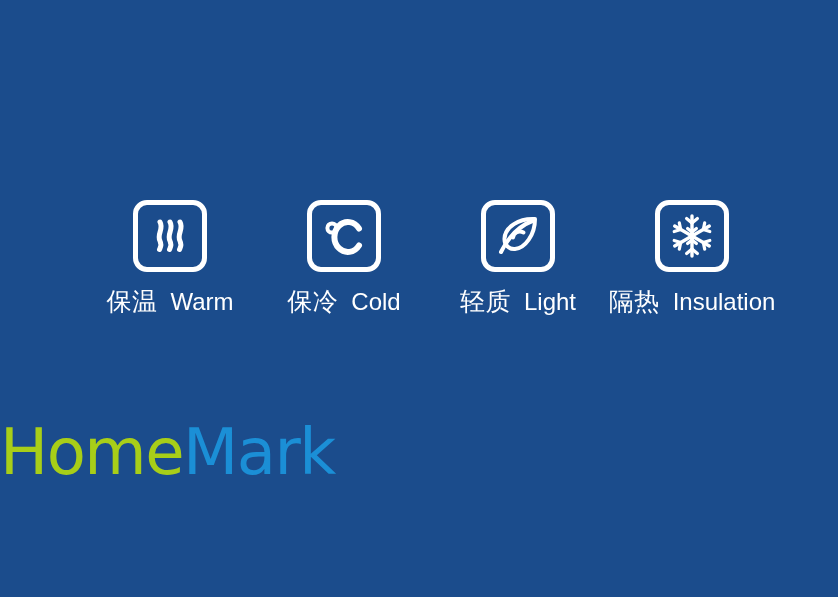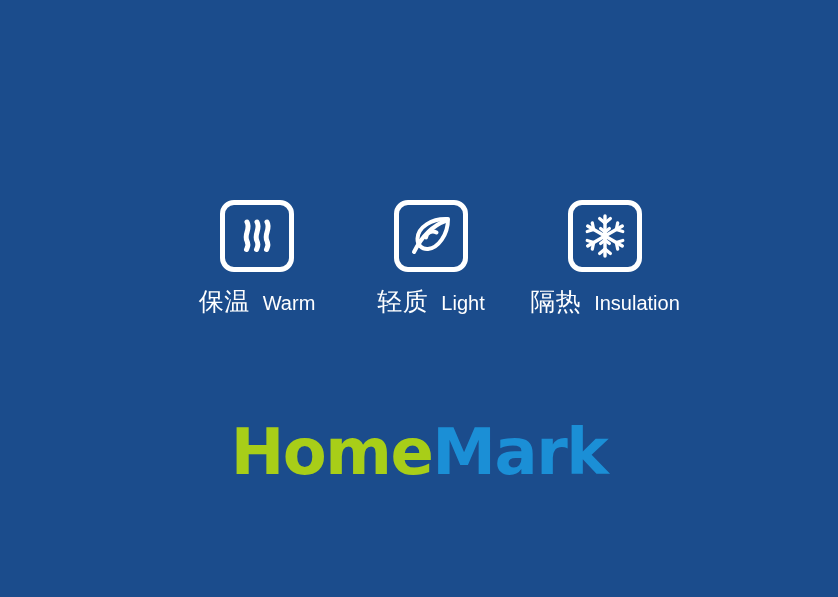--- a/index.html
+++ b/index.html
@@ -57,35 +57,35 @@
     align-items: baseline;
     justify-content: center;
   }
   .label-cn {
     font-size: 25px;
     letter-spacing: 0.5px;
     font-family: "DejaVu Sans", "Liberation Sans", sans-serif;
     line-height: 1;
   }
   .label-en {
-    font-size: 20px;
+    font-size: 24px;
     margin-left: 13px;
     line-height: 1;
     font-family: "Liberation Sans", "DejaVu Sans", sans-serif;
   }
 
   
   .logo {
     position: absolute;
     left: 0;
     top: 420px;
     width: 838px;
-    text-align: center;
+    text-align: left;
     font-size: 64px;
-    font-weight: bold;
+    font-weight: normal;
     letter-spacing: -1.5px;
     line-height: 1;
     font-family: "DejaVu Sans", "Liberation Sans", sans-serif;
   }
   .logo-part-1 { color: #a8ce18; }
   .logo-part-2 { color: #1b8fd6; }
 </style>
 </head>
 <body>
 
@@ -102,20 +102,32 @@
             <path d="M32 8 C 36 15, 28.5 20, 32 27 C 34 31, 32.5 33, 31.5 35.5"></path>
           </g>
         </svg>
       </div>
       <div class="feature-label">
         <span class="label-cn">保温</span>
         <span class="label-en">Warm</span>
       </div>
     </div>
 
+    <div class="feature">
+      <div class="icon-box">
+        <svg width="46" height="44" viewBox="0 0 46 44">
+          <circle cx="11" cy="14" r="4.6" fill="none" stroke="#ffffff" stroke-width="4"></circle>
+          <path d="M38 14.5 A 13.5 15 0 1 0 38 31.5" fill="none" stroke="#ffffff" stroke-width="6" stroke-linecap="round"></path>
+        </svg>
+      </div>
+      <div class="feature-label">
+        <span class="label-cn">保冷</span>
+        <span class="label-en">Cold</span>
+      </div>
+    </div>
 
     <div class="feature">
       <div class="icon-box">
         <svg width="46" height="44" viewBox="0 0 46 44">
           <g fill="none" stroke="#ffffff" stroke-width="4" stroke-linecap="round" stroke-linejoin="round">
             <path d="M40 5 C 24 4, 10 13, 9.5 24.5 C 9.2 31, 14 35.5, 20 35 C 30 34, 40 21, 40 5 Z"></path>
             <path d="M38.5 6.5 C 26 11, 14 22, 6 38"></path>
             <path d="M28.5 18.5 C 24 16, 18.5 18.5, 18 23.5"></path>
           </g>
         </svg>

